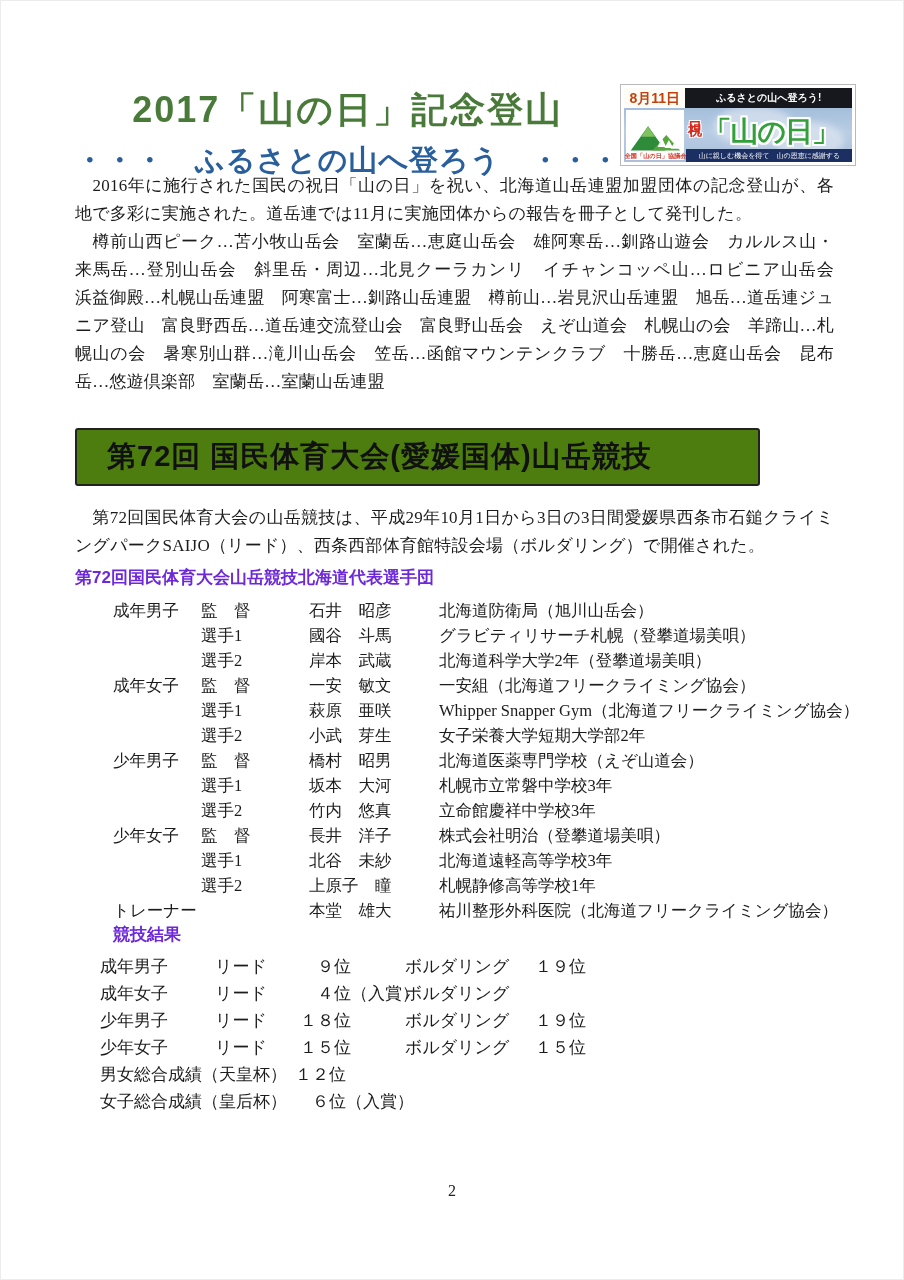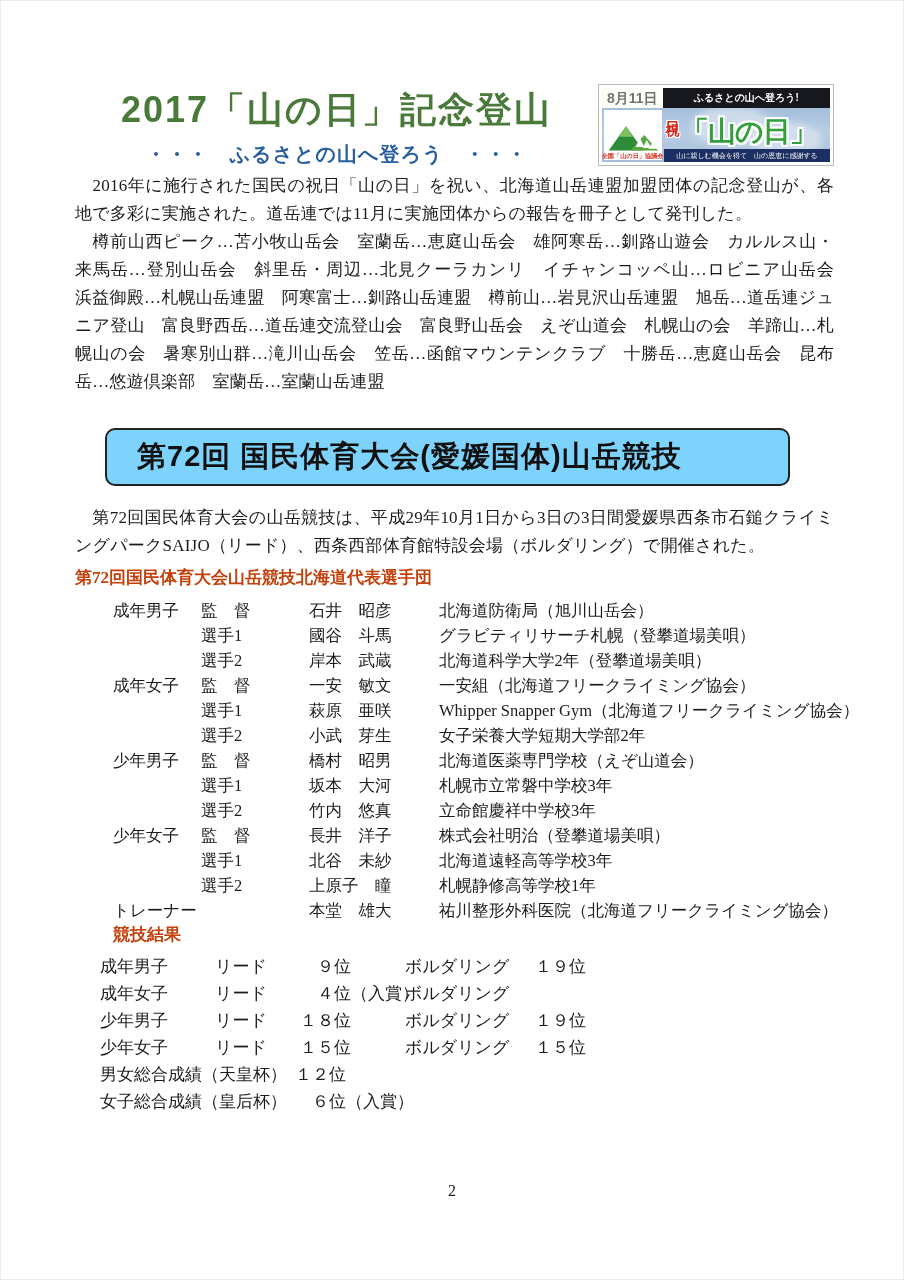--- a/index.html
+++ b/index.html
@@ -17,39 +17,39 @@
   
   .doc-header{display:flex;align-items:flex-start;height:88px;}
   .title-block{flex:1;text-align:center;padding-top:2px;}
   .main-title{
     font-family:"Liberation Sans","DejaVu Sans",sans-serif;
     font-size:36px;font-weight:800;letter-spacing:2px;
     color:#4a7a3a;white-space:nowrap;
   }
   .subtitle{
     font-family:"Liberation Sans","DejaVu Sans",sans-serif;
-    font-size:20px;font-weight:700;letter-spacing:1px;
+    font-size:29px;font-weight:700;letter-spacing:1px;
     color:#2a5f9e;margin-top:6px;white-space:nowrap;
   }
   
   .banner{
     width:236px;height:82px;flex:0 0 236px;
     border:1px solid #b9b9b9;background:#fff;padding:3px;box-sizing:border-box;
   }
   .banner-inner{
     position:relative;width:100%;height:100%;
     background:linear-gradient(180deg,#93b2d3 0%,#b9cde4 60%,#a8c0da 100%);
     overflow:hidden;
   }
   .b-cloud{position:absolute;background:#e9eef5;border-radius:50%;opacity:.55;filter:blur(3px);}
   .b-cloud.c1{width:80px;height:40px;left:90px;top:18px;}
   .b-cloud.c2{width:70px;height:36px;left:150px;top:34px;}
   .b-topbar{position:absolute;top:0;left:0;right:0;height:20px;display:flex;}
   .b-date{
-    background:#fdfcf6;color:#737373;font-family:"Liberation Sans",sans-serif;
+    background:#fdfcf6;color:#c2410c;font-family:"Liberation Sans",sans-serif;
     font-weight:800;font-size:14px;line-height:20px;padding:0 5px;white-space:nowrap;
   }
   .b-slogan{
     flex:1;background:#17181d;color:#ffffff;font-family:"Liberation Sans",sans-serif;
     font-weight:700;font-size:10px;line-height:20px;text-align:center;white-space:nowrap;
   }
   .b-logo{
     position:absolute;left:2px;top:22px;width:58px;bottom:2px;background:#ffffff;
     display:flex;flex-direction:column;align-items:center;justify-content:flex-end;gap:1px;
   }
@@ -75,30 +75,30 @@
     font-size:7px;line-height:13px;text-align:center;white-space:nowrap;overflow:hidden;
   }
   
   .body-p{
     margin:0;font-size:17px;line-height:28px;text-align:justify;
     letter-spacing:.2px;
   }
   .intro-p{}
   
   .section-box{
-    margin-top:32px;margin-left:30px;width:685px;height:58px;box-sizing:border-box;
-    background:#7dd3fc;border:2px solid #222222;border-radius:10px;
+    margin-top:32px;width:685px;height:58px;box-sizing:border-box;
+    background:#4d7c0f;border:2px solid #222222;border-radius:3px;
     display:flex;align-items:center;padding-left:30px;
     font-family:"Liberation Sans","DejaVu Sans",sans-serif;
     font-size:29px;font-weight:600;letter-spacing:1px;color:#111;white-space:nowrap;
   }
   .kokutai-p{margin-top:18px;}
   .gothic-heading{
-    margin:0;font-family:Liberation Serif, serif;
-    font-size:17px;font-weight:800;color:#c2410c;
+    margin:0;font-family:Liberation Sans, sans-serif;
+    font-size:17px;font-weight:800;color:#6d28d9;
   }
   .team-heading{margin-top:6px;}
   
   .team-table{margin-top:9px;margin-left:38px;font-size:16.5px;}
   .team-row{
     display:grid;grid-template-columns:88px 108px 130px auto;
     line-height:25px;white-space:nowrap;
   }
   .team-row span{white-space:nowrap;}
   

